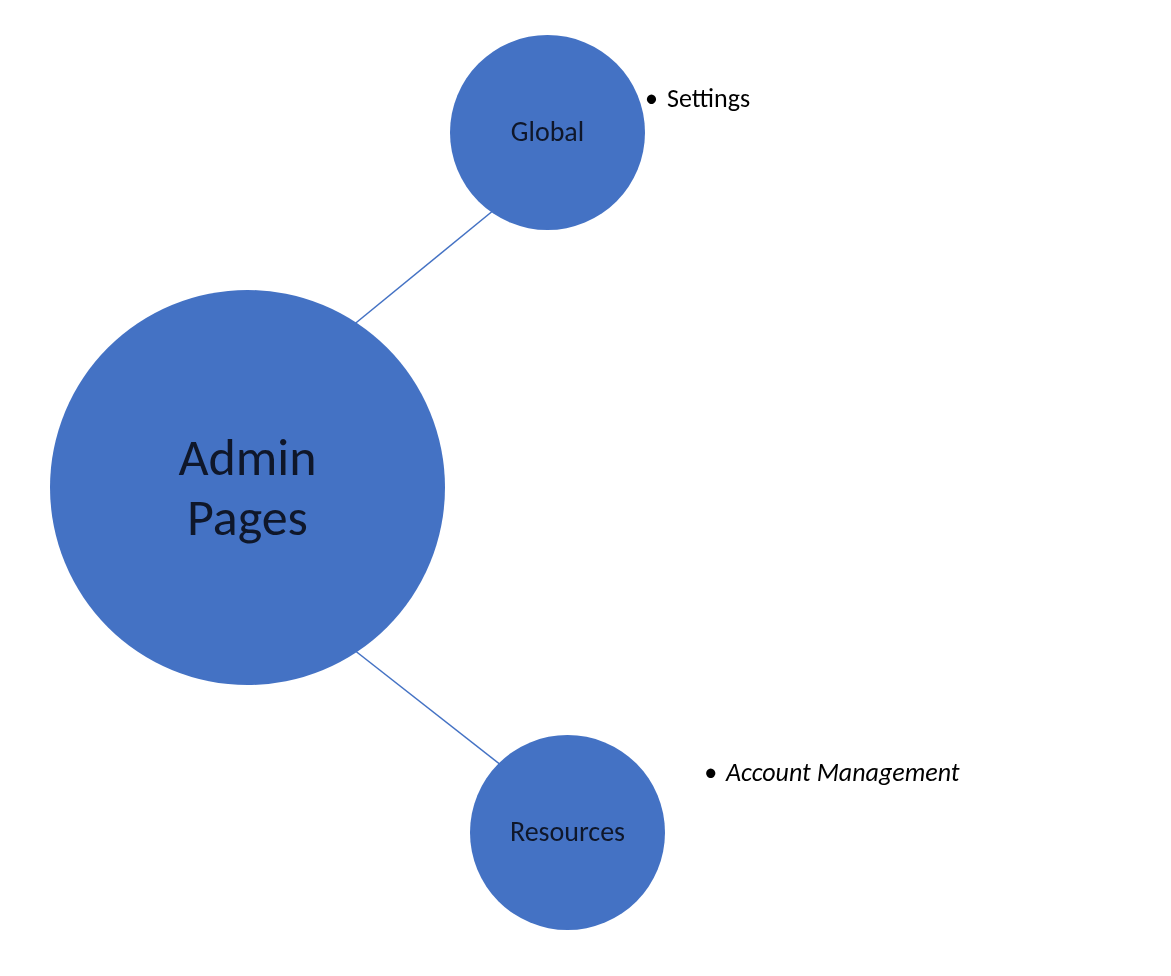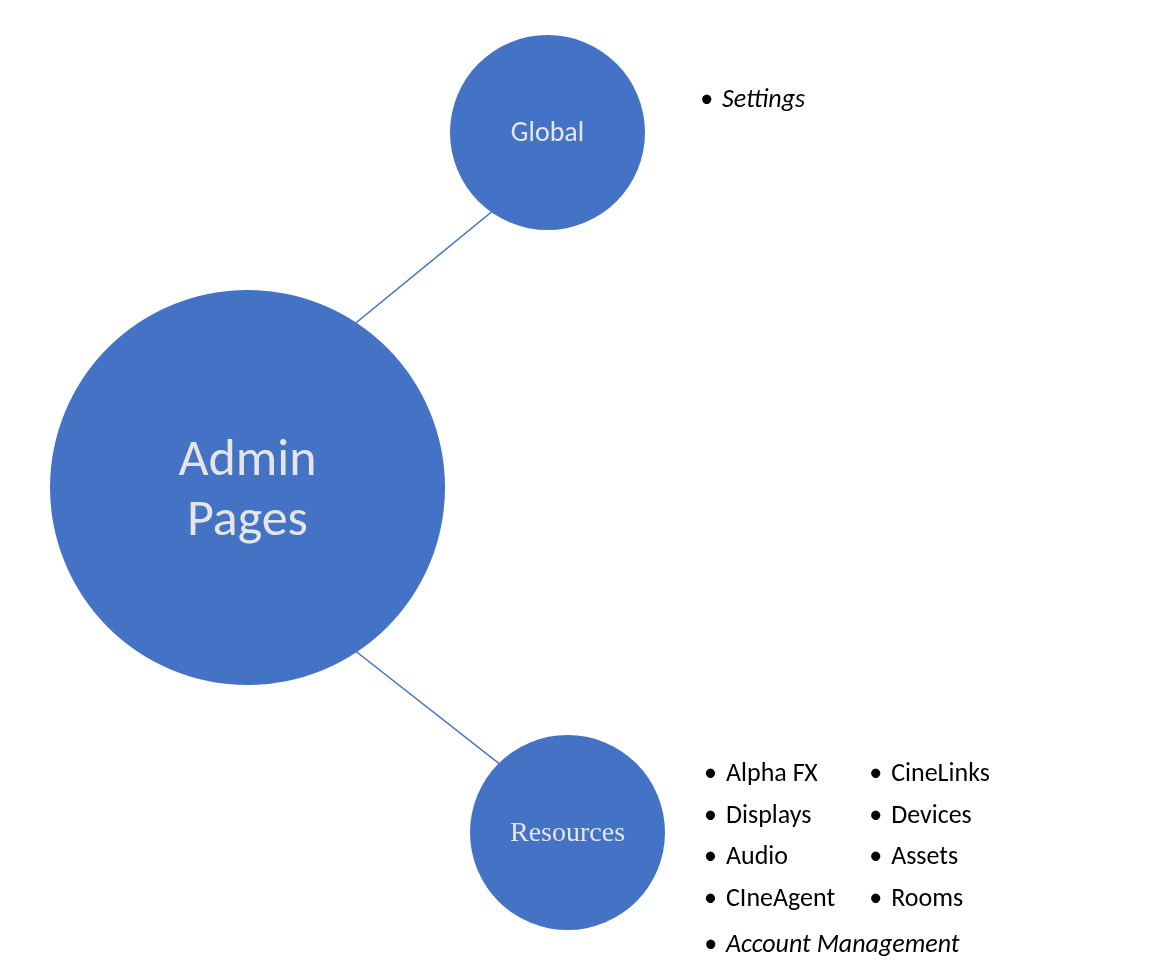--- a/index.html
+++ b/index.html
@@ -21,21 +21,21 @@
     position: absolute;
     top: 0; left: 0;
     width: 1171px;
     height: 976px;
     pointer-events: none;
   }
   .circle {
     position: absolute;
     border-radius: 50%;
     background: #4472c4;
-    color: #e5e5e5;
+    color: #0f172a;
     display: flex;
     align-items: center;
     justify-content: center;
     text-align: center;
     line-height: 1.15;
   }
   .circle.root {
     width: 395px;
     height: 395px;
     left: 50px;
@@ -47,21 +47,20 @@
     height: 195px;
     font-size: 28px;
   }
   .circle.global {
     left: 450px;
     top: 35px;
   }
   .circle.resources {
     left: 470px;
     top: 735px;
-    font-family: Liberation Serif, serif;
   }
   .list {
     position: absolute;
     font-size: 26px;
     color: #000;
   }
   .list ul {
     list-style: none;
     margin: 0;
     padding: 0;
@@ -72,23 +71,22 @@
     margin: 4px 0;
     line-height: 1.45;
   }
   .list li::before {
     content: "•";
     position: absolute;
     left: 4px;
     top: 0;
   }
   .list.global-list {
-    left: 696px;
+    left: 641px;
     top: 76px;
-    font-style: italic;
   }
   .list.resources-list {
     left: 700px;
     top: 750px;
     width: 460px;
   }
   .cols {
     display: flex;
     gap: 30px;
   }
@@ -122,32 +120,18 @@
     <span>Resources</span>
   </div>
 
   <div class="list global-list">
     <ul>
       <li>Settings</li>
     </ul>
   </div>
 
   <div class="list resources-list">
-    <div class="cols">
-      <ul class="col">
-        <li>Alpha FX</li>
-        <li>Displays</li>
-        <li>Audio</li>
-        <li>CIneAgent</li>
-      </ul>
-      <ul class="col">
-        <li>CineLinks</li>
-        <li>Devices</li>
-        <li>Assets</li>
-        <li>Rooms</li>
-      </ul>
-    </div>
     <ul class="fullrow">
       <li>Account Management</li>
     </ul>
   </div>
 
 </div>
 
 </body></html>

